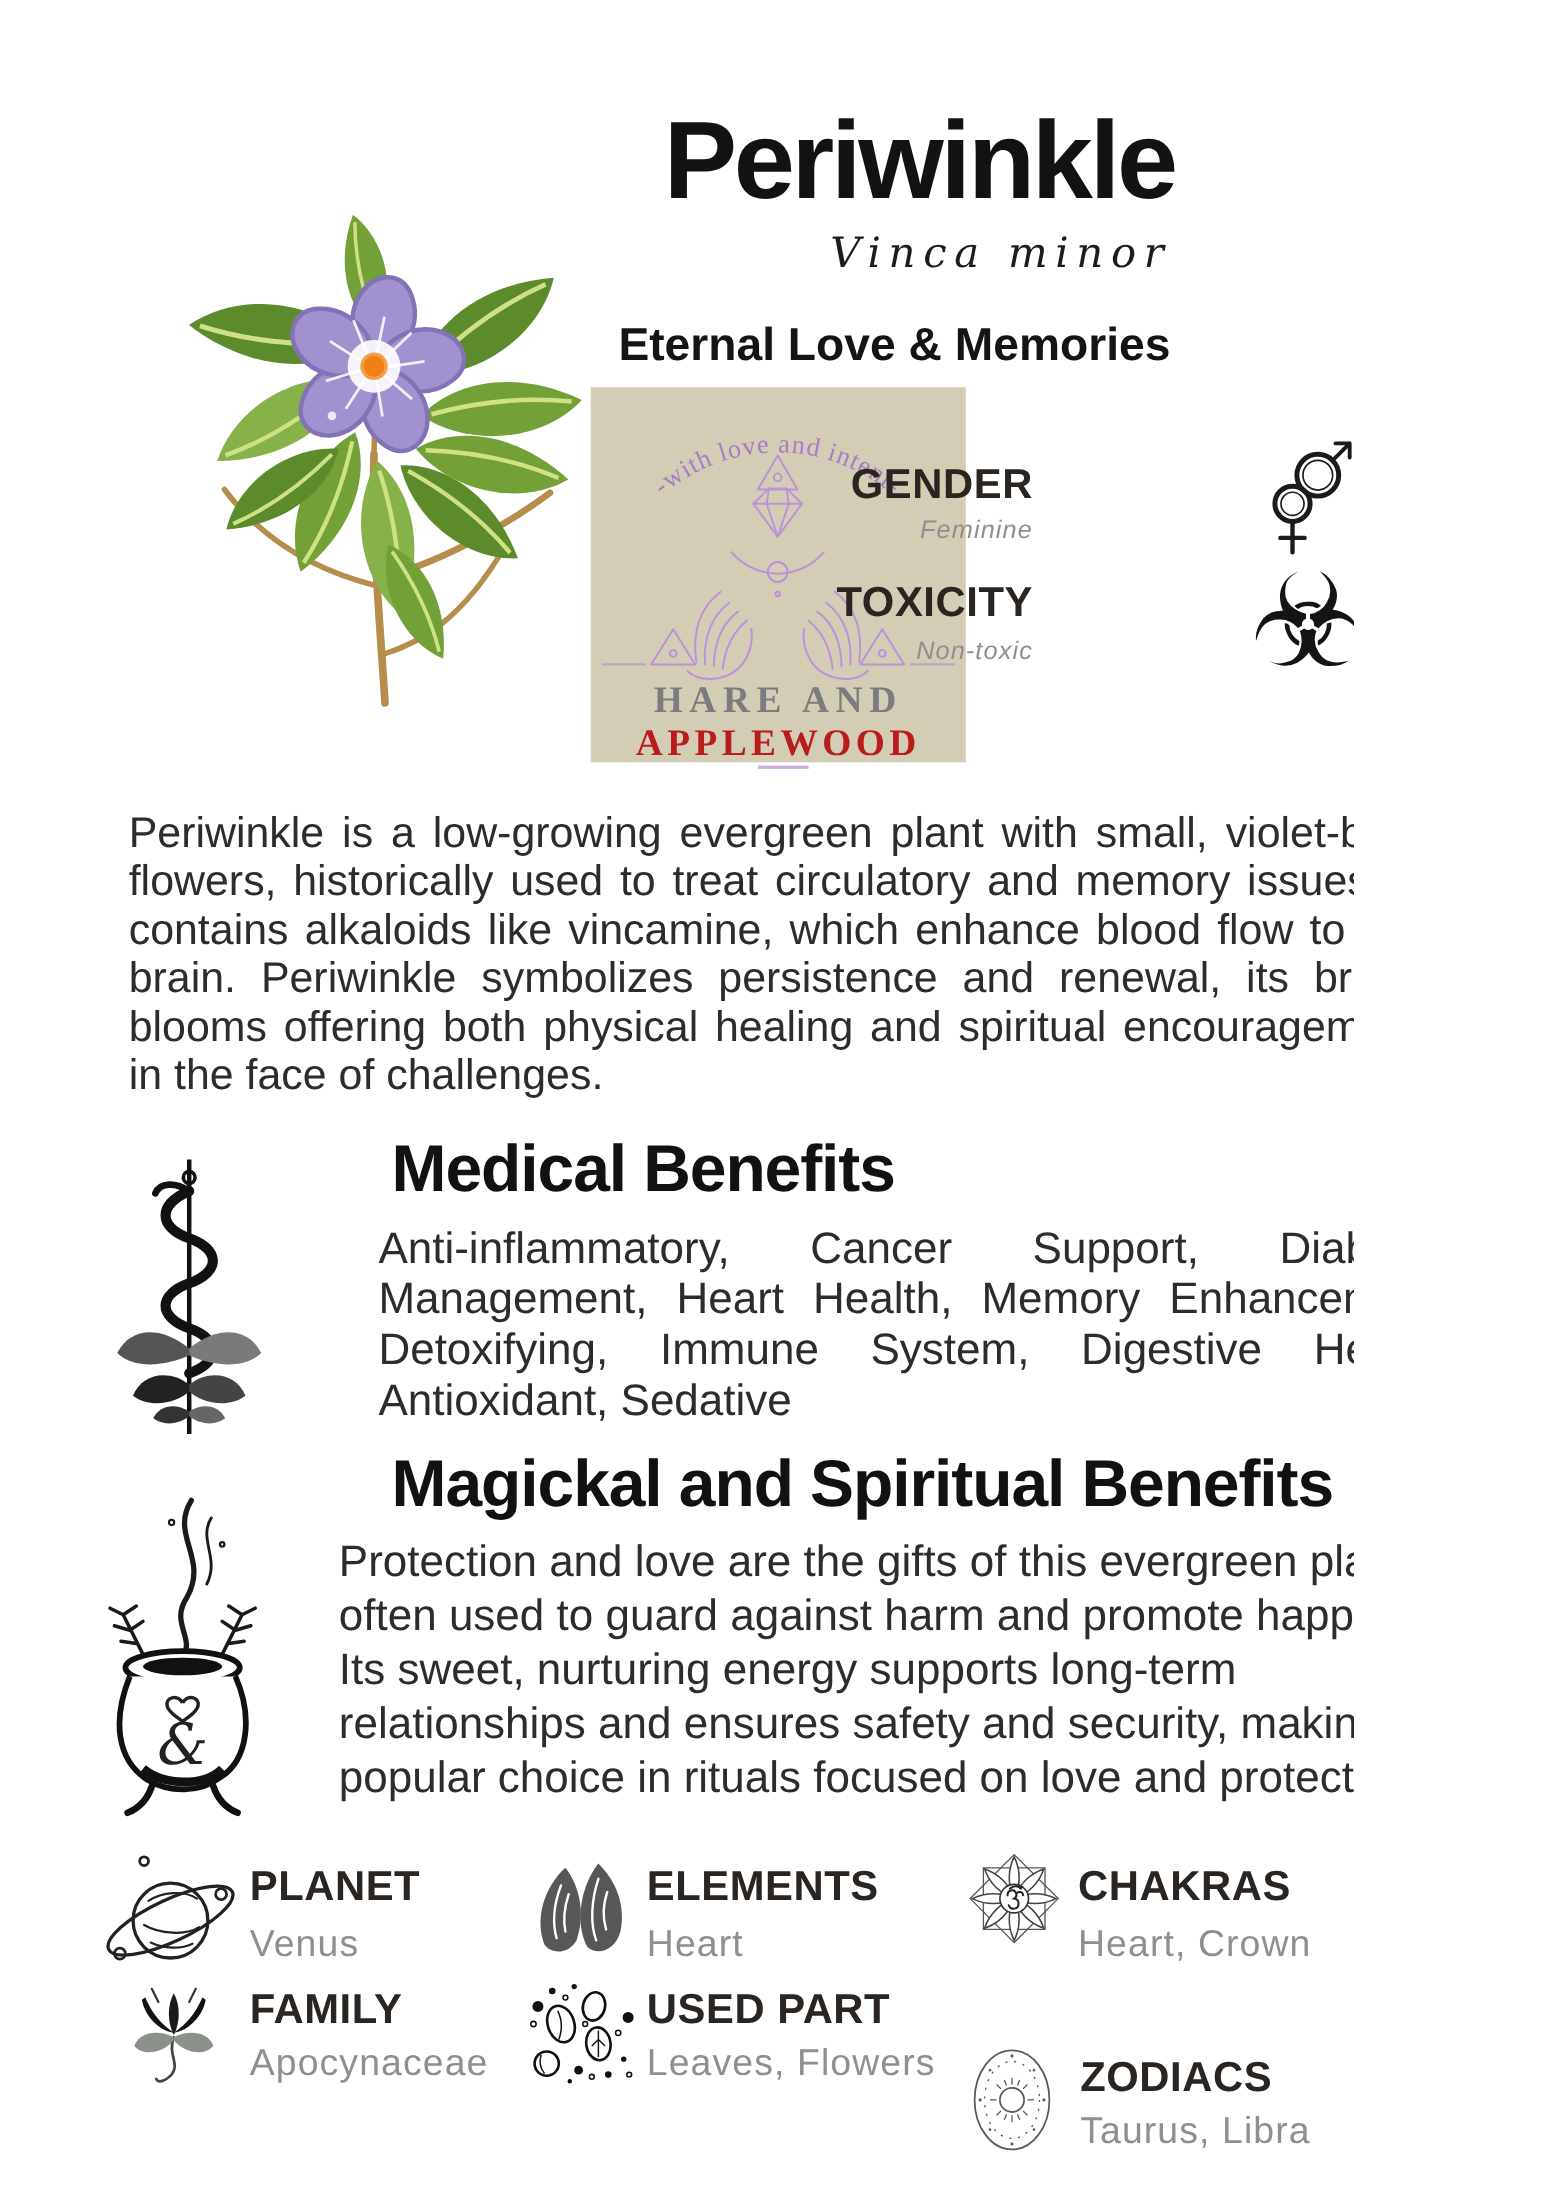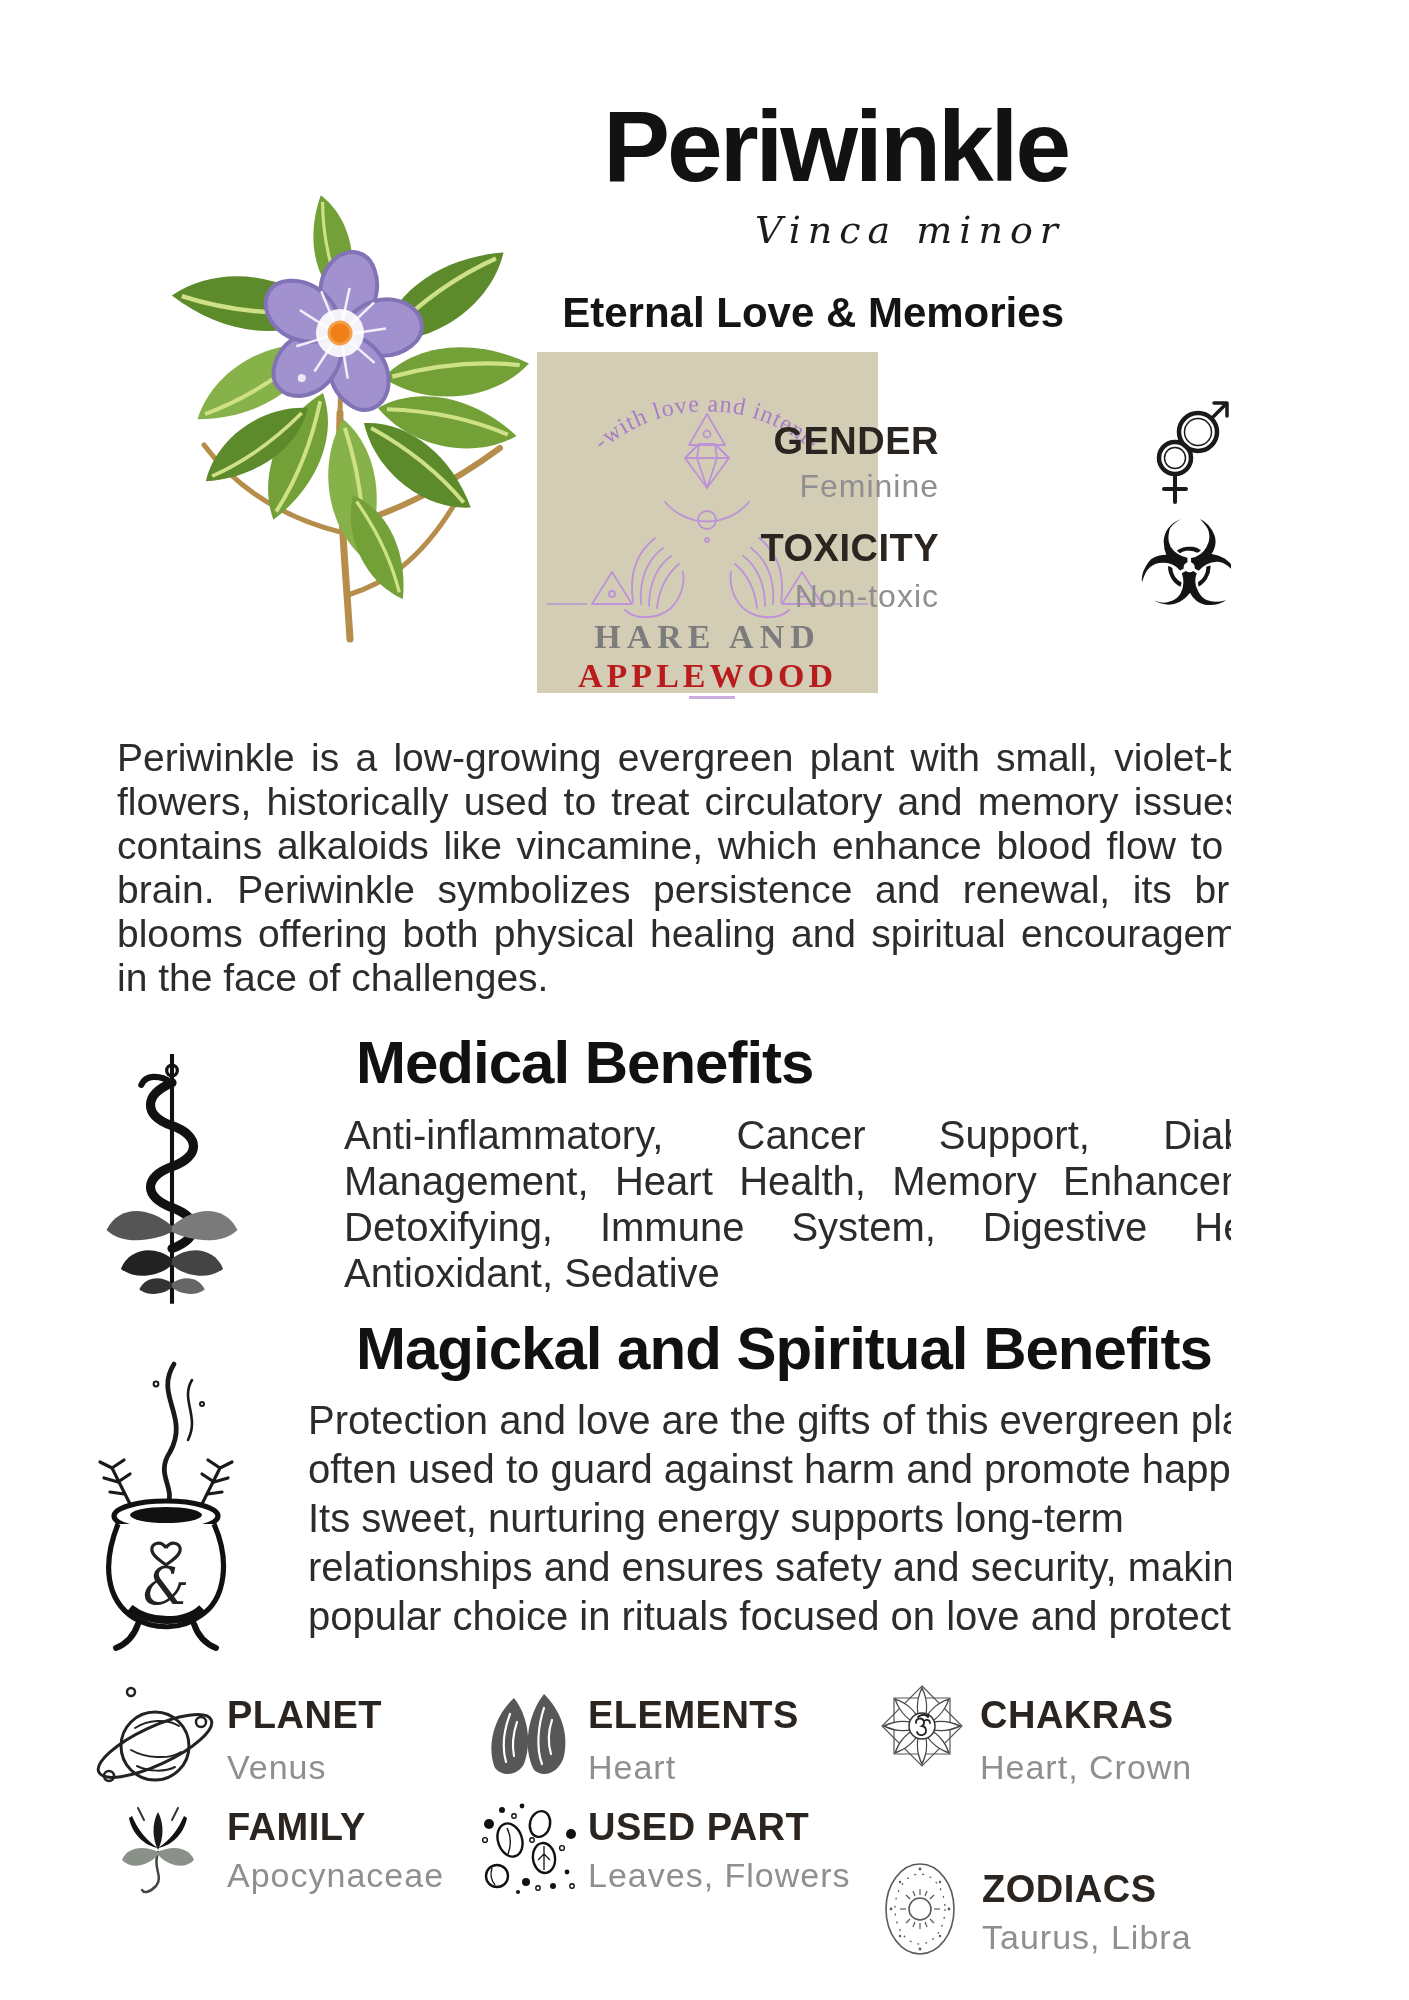--- a/index.html
+++ b/index.html
@@ -17,21 +17,21 @@
   
   .logo-box{position:absolute;left:537px;top:352px;width:341px;height:341px;background:#d4cdb5;}
   .logo-art{position:absolute;left:0;top:0;}
   .logo-name1{position:absolute;left:0;top:266px;width:100%;text-align:center;
       font-family:"Liberation Serif",serif;font-weight:700;font-size:34px;letter-spacing:6px;color:#7c7c7c;}
   .logo-name2{position:absolute;left:0;top:305px;width:100%;text-align:center;
       font-family:"Liberation Serif",serif;font-weight:700;font-size:34px;letter-spacing:4px;color:#b91c1c;}
   .logo-underline{position:absolute;left:152px;top:344px;width:46px;height:3px;background:#cbaede;}
   
   .attr-label{position:absolute;right:292px;font-size:38px;font-weight:800;color:#2b2521;letter-spacing:.5px;}
-  .attr-value{position:absolute;right:292px;font-size:32px;color:#8f8f8f;letter-spacing:1px;}
+  .attr-value{position:absolute;right:292px;font-size:23px;color:#8f8f8f;letter-spacing:1px;font-style:italic;}
   .gender-icon{position:absolute;left:1146px;top:396px;}
   .biohazard{position:absolute;left:1136px;top:504px;font-family:"DejaVu Sans",sans-serif;
              font-size:118px;line-height:120px;color:#141414;}
   
   .description{position:absolute;left:117px;top:714px;width:1175px;font-size:39px;
                line-height:44px;text-align:justify;color:#2c2c2c;margin-top:22px;}
   
   .section-heading{position:absolute;left:308px;font-size:60px;font-weight:800;
                    letter-spacing:-1px;color:#111;margin-left:48px;}
   .medical-heading{top:1028px;}

